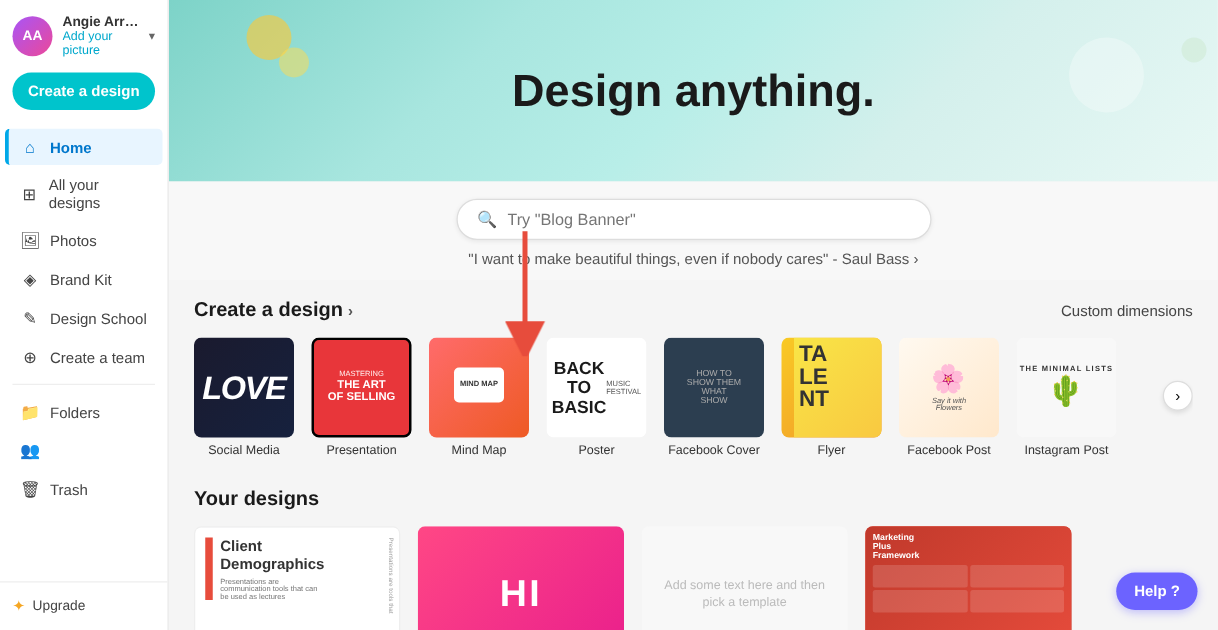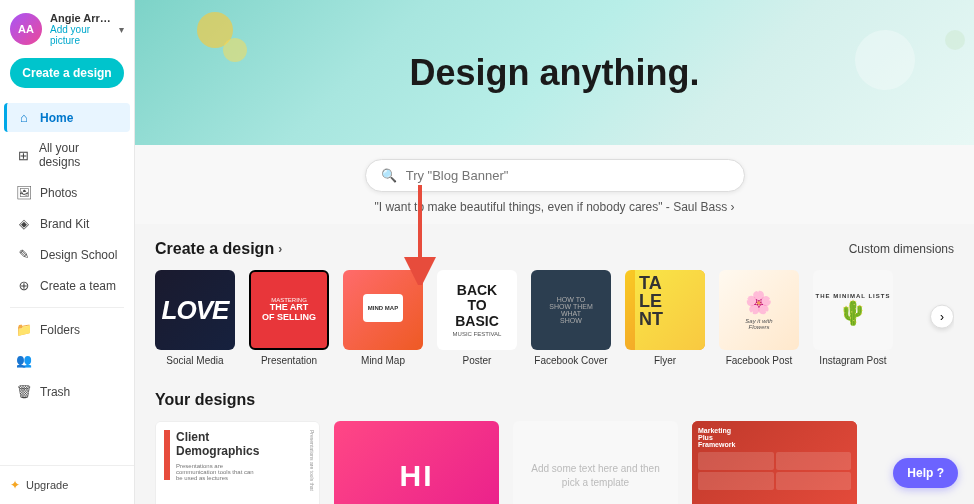--- a/index.html
+++ b/index.html
@@ -346,21 +346,21 @@
       font-weight: bold;
       color: #333;
       margin-bottom: 4px;
     }
 
     .poster-content {
       background: white;
       width: 100%;
       height: 100%;
       display: flex;
-      flex-direction: column;
+      flex-direction: row;
       align-items: center;
       justify-content: center;
       padding: 6px;
     }
     .poster-title {
       font-size: 14px;
       font-weight: 900;
       text-align: center;
       line-height: 1.1;
       color: #1a1a1a;

